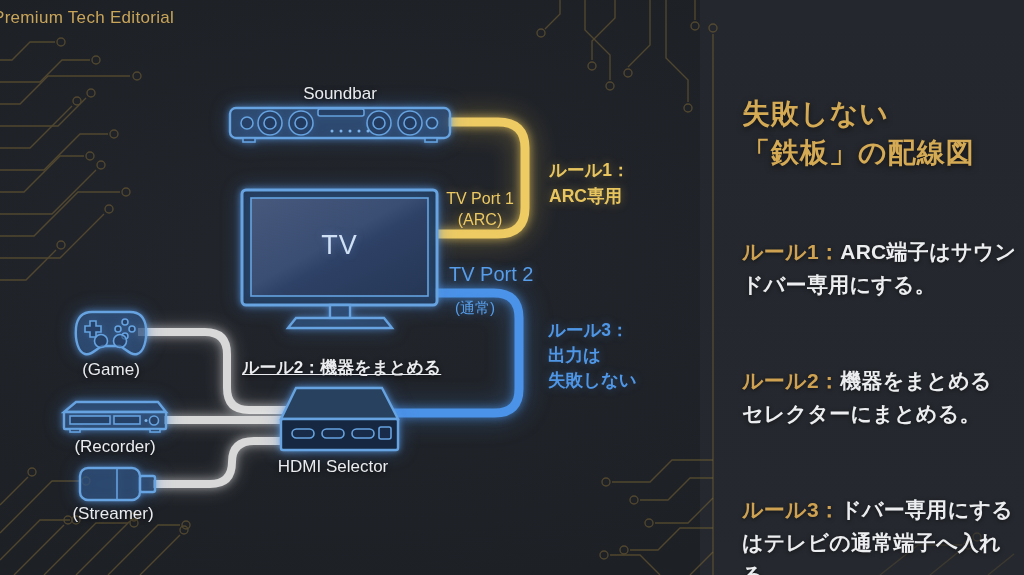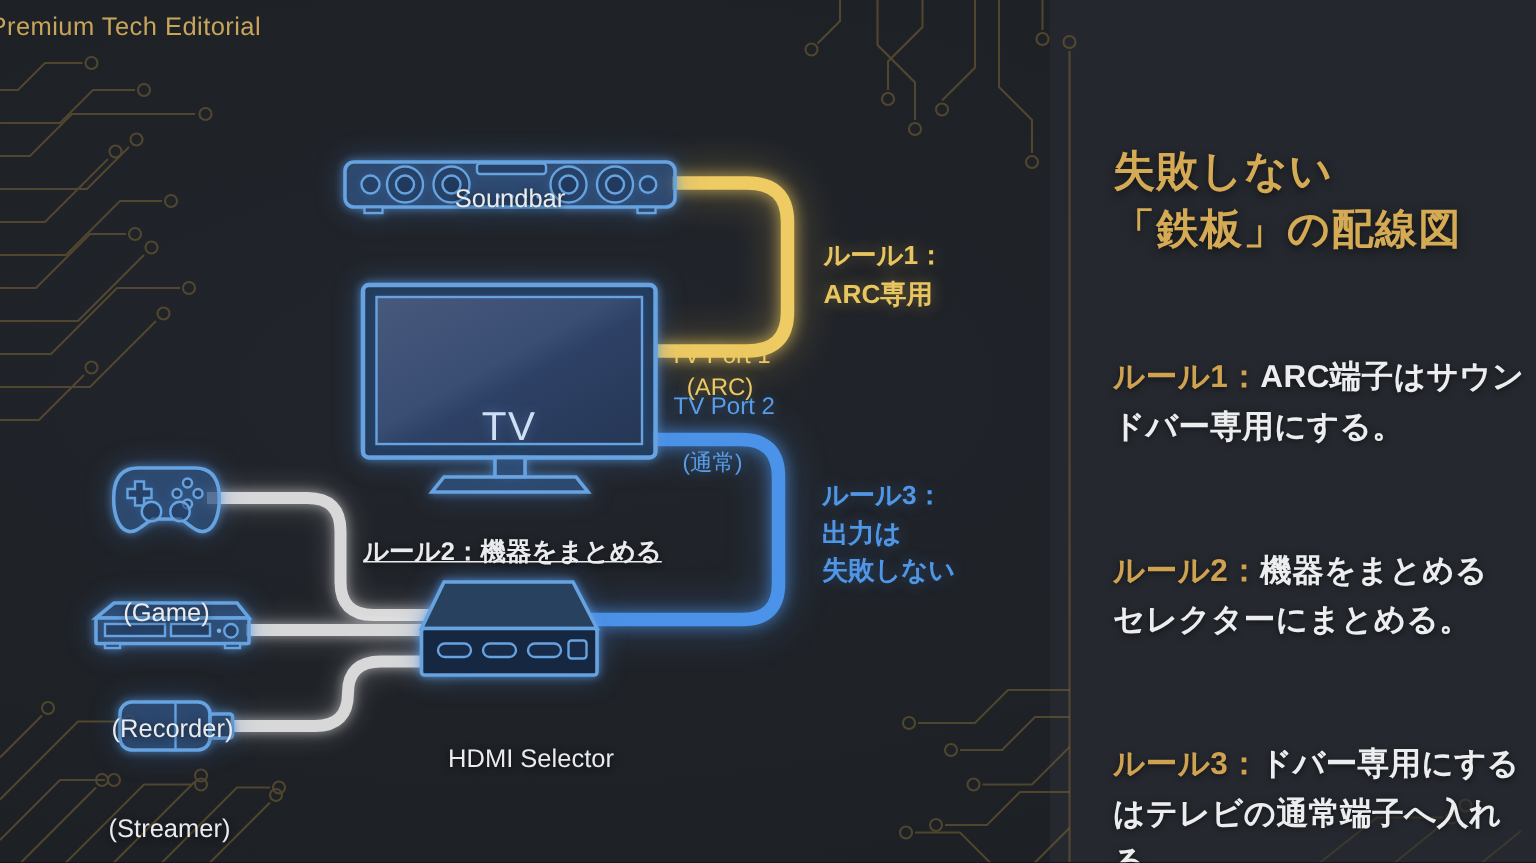--- a/index.html
+++ b/index.html
@@ -3,36 +3,36 @@
 <meta charset="utf-8">
 <style>
   html,body{margin:0;padding:0;background:#101215;}
   .stage{position:relative;width:1024px;height:575px;overflow:hidden;
          background:radial-gradient(ellipse at 34% 45%, #22252b 0%, #1d2025 75%);
          font-family:"Liberation Sans","DejaVu Sans",sans-serif;}
   .right-panel{position:absolute;left:700px;top:0;width:324px;height:575px;
                background:linear-gradient(180deg,#24272d 0%,#25282e 100%);}
   svg.art{position:absolute;left:0;top:0;z-index:2;}
   .txt{position:absolute;z-index:3;white-space:pre-line;}
-  .c{text-align:center;margin-top:39px;}
+  .c{text-align:center;}
   .white{color:#e9ebee;text-shadow:0 1px 5px rgba(0,0,0,.6);}
   .lbl{font-size:17px;}
   .brand{left:-7px;top:8px;font-size:17px;color:#c9a55a;letter-spacing:.3px;}
   .soundbar-label{left:240px;top:84px;width:200px;}
   .tv-label{left:251px;top:230px;width:177px;font-size:27px;letter-spacing:1px;color:#cfe0f4;text-shadow:0 0 8px rgba(120,170,240,.35);}
   .tvport1{left:437px;top:189px;width:86px;font-size:16px;line-height:1.3;color:#ecc963;text-shadow:0 0 8px rgba(230,190,90,.45);}
-  .tvport2{left:449px;top:263px;width:110px;font-size:16px;color:#579de9;text-shadow:0 0 8px rgba(80,150,235,.45);}
+  .tvport2{left:449px;top:263px;width:110px;font-size:20px;color:#579de9;text-shadow:0 0 8px rgba(80,150,235,.45);}
   .tvport2sub{left:455px;top:299px;width:70px;font-size:15px;color:#579de9;text-shadow:0 0 8px rgba(80,150,235,.45);}
   .callout1{left:549px;top:157px;font-size:17.5px;font-weight:bold;line-height:1.5;color:#e8c55e;text-shadow:0 0 10px rgba(230,190,80,.4);}
   .callout3{left:548px;top:318px;font-size:17.5px;font-weight:bold;line-height:1.42;color:#4f97e6;text-shadow:0 0 10px rgba(70,140,230,.4);}
   .callout2{left:242px;top:356px;font-size:17px;font-weight:bold;color:#e9ebee;text-shadow:0 1px 5px rgba(0,0,0,.65);text-decoration:underline;}
   .game-label{left:60px;top:360px;width:102px;}
   .recorder-label{left:62px;top:437px;width:106px;}
   .streamer-label{left:60px;top:504px;width:106px;}
-  .selector-label{left:293px;top:457px;width:122px;}
+  .selector-label{left:272px;top:457px;width:122px;}
   .panel-title{left:742px;top:94px;width:280px;font-size:28px;font-weight:bold;line-height:1.40;
                color:#d5aa54;letter-spacing:1px;text-shadow:0 2px 6px rgba(0,0,0,.55);}
   .rules{left:742px;top:218px;width:278px;}
   .rule{margin:0 0 46px 0;font-size:21px;font-weight:bold;line-height:1.55;color:#ebedef;
         text-shadow:0 1px 4px rgba(0,0,0,.55);letter-spacing:.3px;}
   .rlabel{color:#cfa251;}
   
   .trace{stroke:#7a6536;stroke-width:1.4;fill:none;opacity:.55;}
   .trace circle{fill:none;}
   .faint{opacity:.28;}

